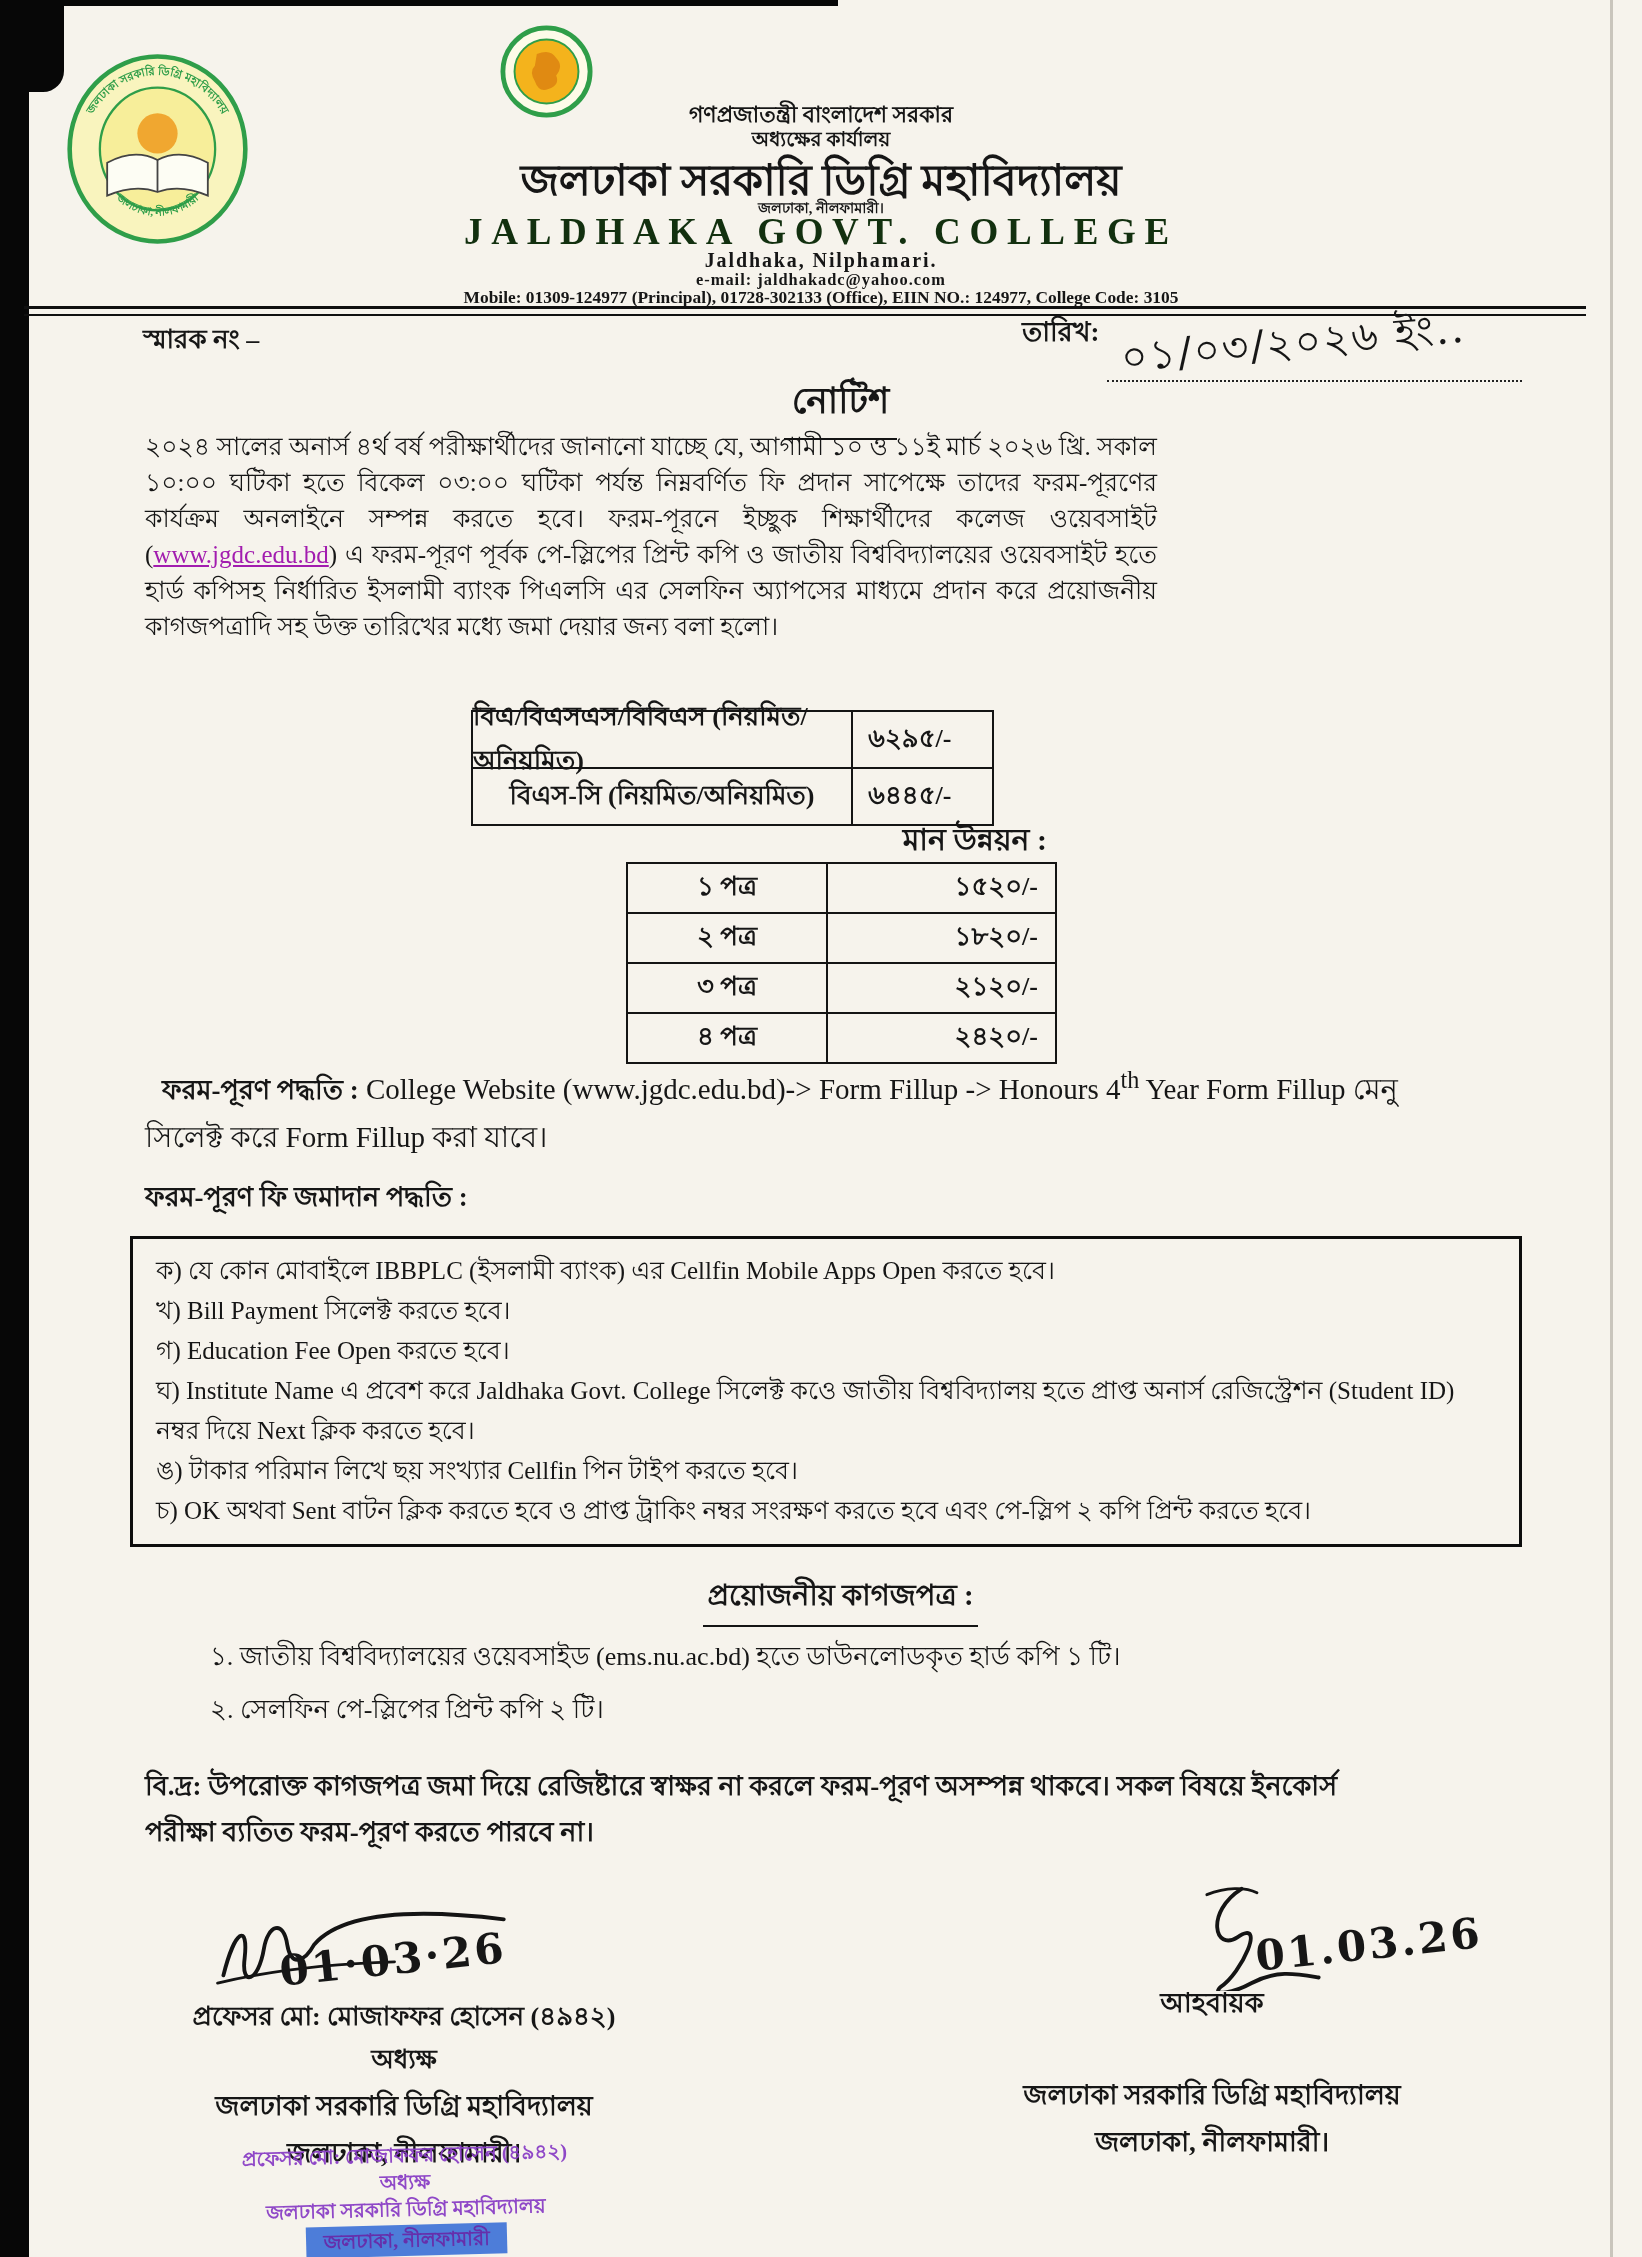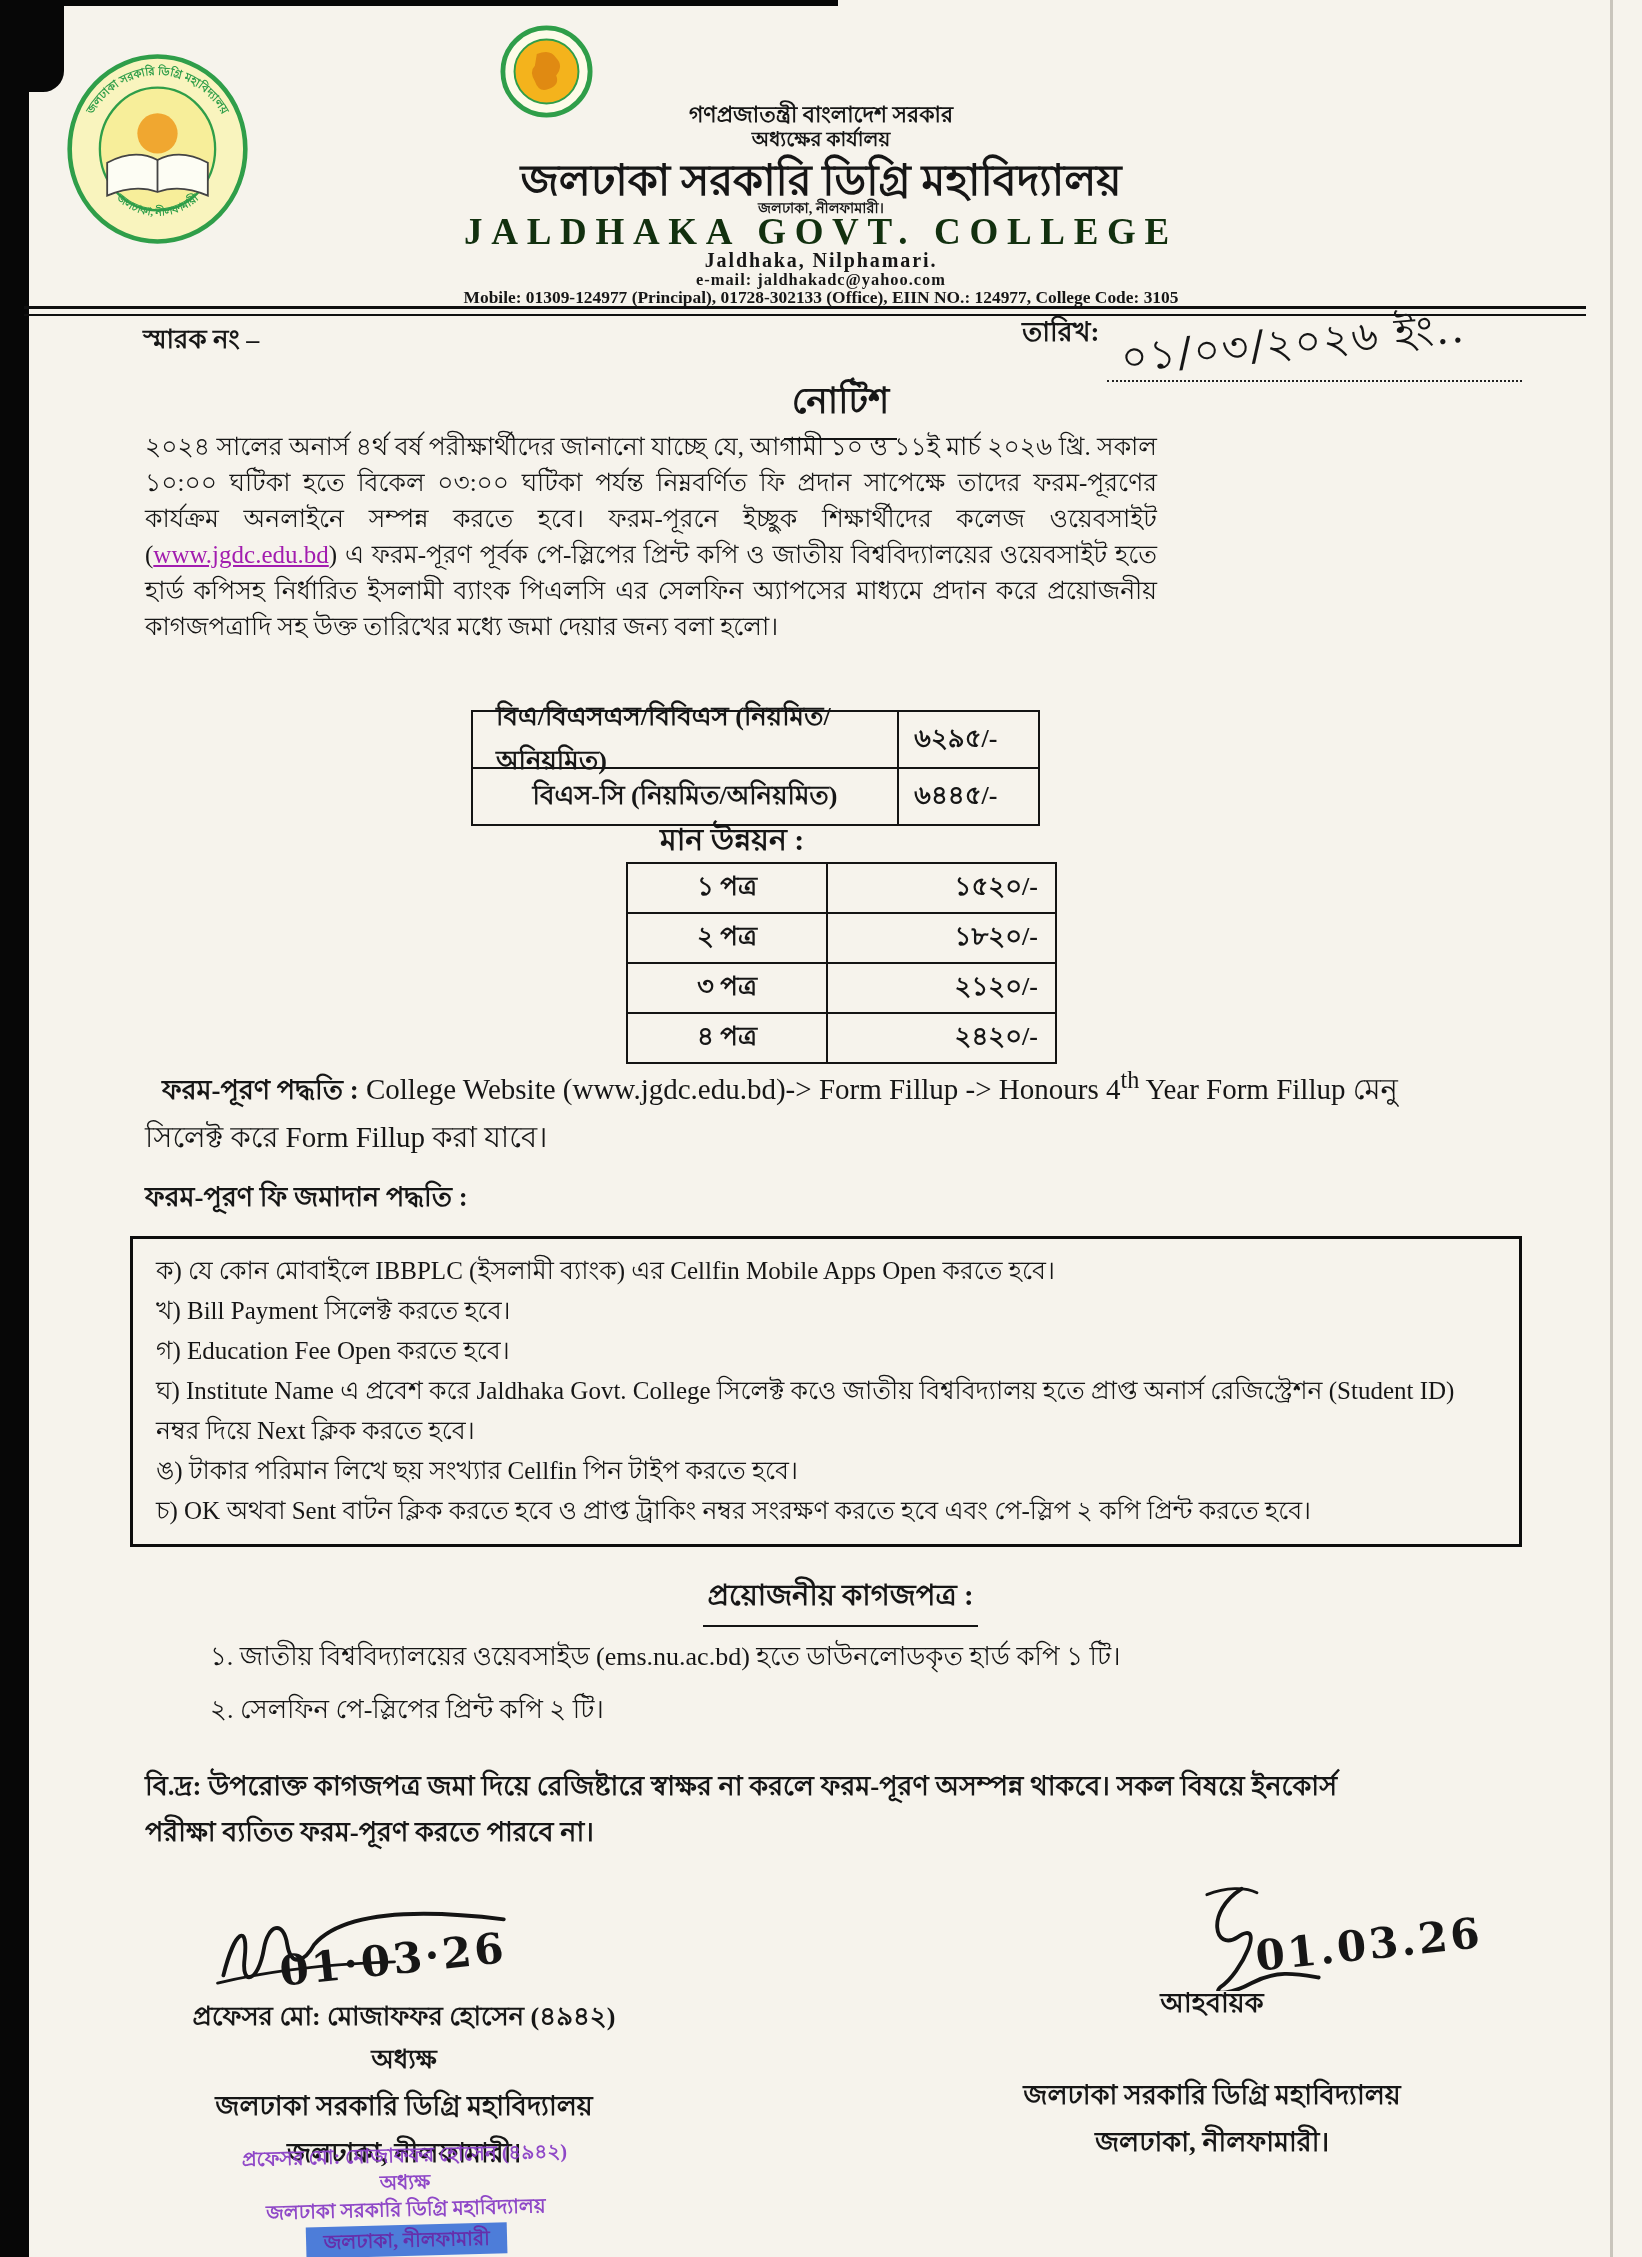--- a/index.html
+++ b/index.html
@@ -37,23 +37,23 @@
   .para{position:absolute;left:145px;top:429px;width:1012px;font-size:25px;line-height:36px;text-align:justify;}
   .link{color:#a21caf;text-decoration:underline;cursor:pointer;}
   
   .tbl{position:absolute;border:2.9px solid #141414;}
   .trow{display:flex;}
   .trow + .trow{border-top:2.9px solid #141414;}
   .cl,.cv{display:flex;align-items:center;font-weight:bold;}
   .cv{border-left:2.9px solid #141414;}
   .tbl1{left:471px;top:710px;}
   .tbl1 .trow{height:55px;}
-  .tbl1 .cl{width:378px;justify-content:center;font-size:26px;padding:0 23px;}
+  .tbl1 .cl{width:378px;justify-content:center;font-size:26px;padding:0 0;}
   .tbl1 .cv{width:124px;justify-content:flex-start;padding-left:15px;font-size:26px;}
-  .imp-title{position:absolute;left:660px;top:816px;width:413px;text-align:left;font-size:30px;font-weight:bold;}
+  .imp-title{position:absolute;left:634px;top:816px;width:413px;text-align:right;font-size:30px;font-weight:bold;}
   .tbl2{left:626px;top:862px;}
   .tbl2 .trow{height:48px;}
   .tbl2 .cl{width:198px;justify-content:center;font-size:26px;}
   .tbl2 .cv{width:210px;justify-content:flex-end;padding-right:17.4px;font-size:26px;}
   
   .method{position:absolute;left:145px;top:1056px;width:1265px;font-size:29px;line-height:47px;}
   .bn-bold{font-weight:bold;font-size:27px;margin-left:17px;}
   .pay-label{position:absolute;left:145px;top:1176px;font-size:27px;font-weight:bold;}
   .pay-box{position:absolute;left:130px;top:1236px;width:1392px;border:3.9px solid #0d0d0d;
            padding:11.6px 0 13.5px;box-sizing:border-box;}

